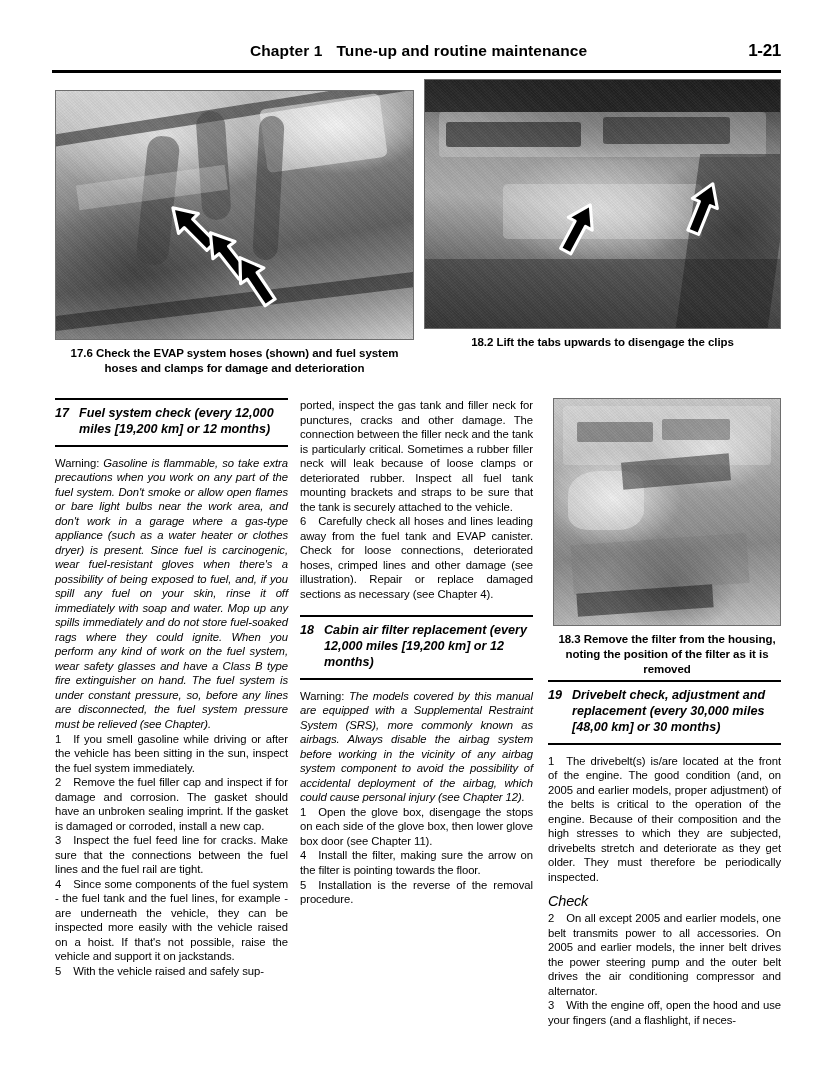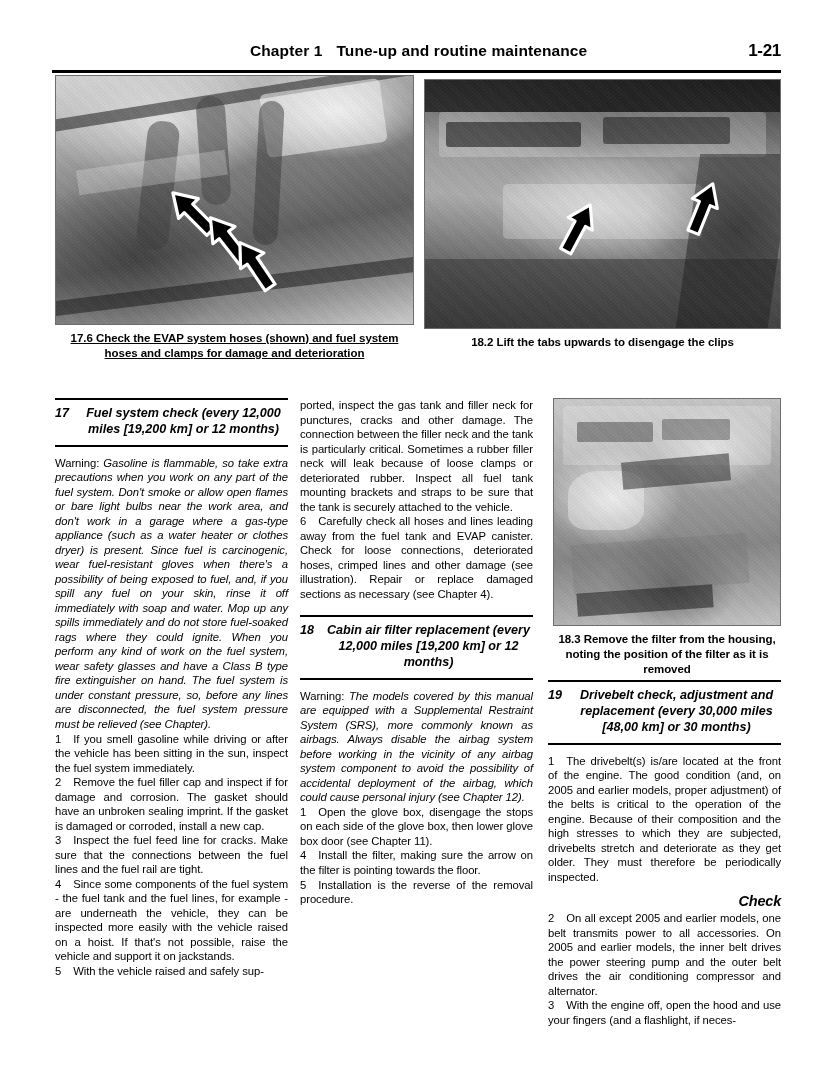--- a/index.html
+++ b/index.html
@@ -68,21 +68,21 @@
   }
   .caption {
     font-size: 11.5px;
     font-weight: bold;
     line-height: 1.32;
     text-align: center;
     margin-top: 6px;
     letter-spacing: -0.05px;
   }
 
-  #fig-17-6 { left: 55px; top: 75px; width: 359px; text-decoration: underline; }
+  #fig-17-6 { left: 55px; top: 90px; width: 359px; }
   #fig-17-6 .photo { width: 359px; height: 250px; }
   #fig-18-2 { left: 424px; top: 79px; width: 357px; }
   #fig-18-2 .photo { width: 357px; height: 250px; }
   #fig-18-3 { left: 553px; top: 398px; width: 228px; }
   #fig-18-3 .photo { width: 228px; height: 228px; }
 
   
   .ph-a {
     background:
       radial-gradient(ellipse 55% 40% at 30% 18%, rgba(235,235,235,.85), rgba(235,235,235,0) 62%),
@@ -163,29 +163,28 @@
     display: flex;
     font-size: 12.6px;
     font-weight: bold;
     line-height: 1.26;
     font-style: italic;
   }
   .section-num {
     flex: 0 0 auto;
     width: 24px;
   }
-  .section-title { flex: 1 1 auto; text-align: center; }
+  .section-title { flex: 1 1 auto; }
 
   .subhead {
     font-size: 14.5px;
-    font-weight: bold;
+    font-weight: normal;
     font-style: italic;
     margin: 9px 0 2px 0;
     letter-spacing: -0.2px;
-    text-align: right;
   }
   .gap-m { height: 14px; }
 </style>
 </head>
 <body>
 
 <div class="page">
 
   <div class="page-header">
     <div class="header-title">

